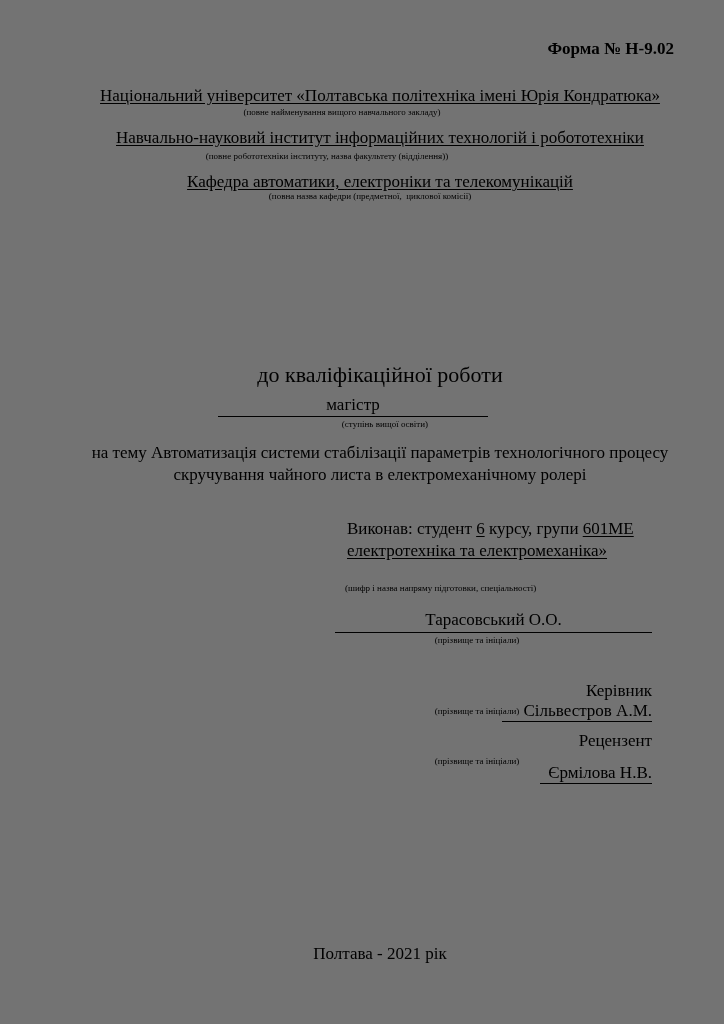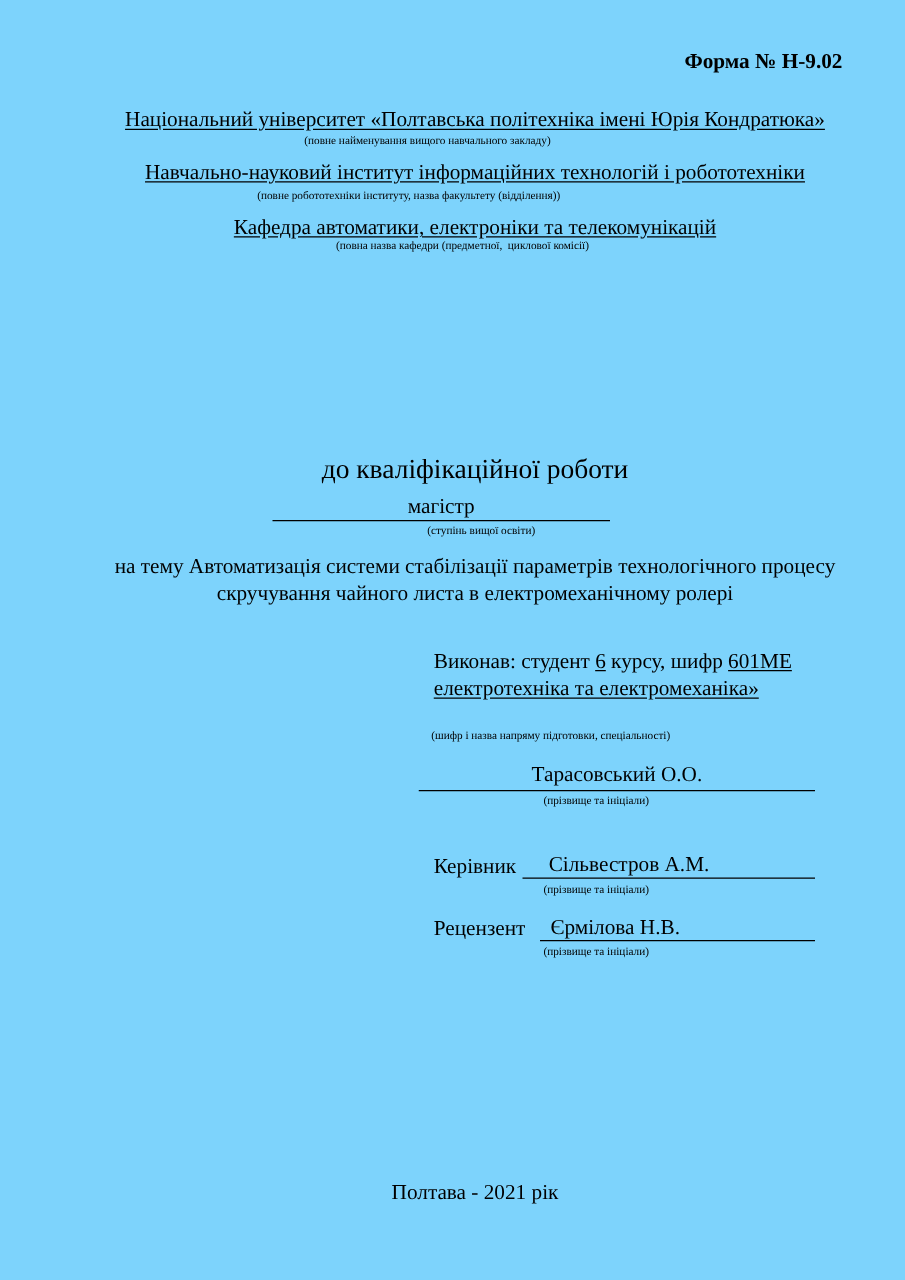--- a/index.html
+++ b/index.html
@@ -1,20 +1,20 @@
 <!DOCTYPE html>
 <html><head>
 <meta charset="utf-8">
 <style>
   html, body { margin: 0; padding: 0; background: #ffffff; }
   .page {
     position: relative;
     width: 724px;
     height: 1024px;
-    background: #7dd3fc;
+    background: #737373;
     color: #000000;
     font-family: "Liberation Serif", "DejaVu Serif", serif;
     overflow: hidden;
   }
   .abs { position: absolute; }
   .center { text-align: center; }
   .heading {
     left: 60px; width: 640px;
     font-size: 17px; line-height: 20px;
     text-decoration: underline;
@@ -44,21 +44,21 @@
   }
   .topic { left: 60px; width: 640px; }
   .exec-block { left: 347px; top: 518px; width: 308px; text-align: left; }
   .u { text-decoration: underline; text-underline-offset: 2px; }
   .name-line {
     border-bottom: 1.5px solid #000;
     text-align: center; font-size: 17px; height: 22px;
   }
   .sig-row {
     display: flex; align-items: flex-end;
-    height: 22px; font-size: 17px; width: 305px;
+    height: 22px; font-size: 17px; width: 305px; flex-direction: column;
   }
   .sig-label { white-space: pre; }
   .sig-line {
     flex: 1 1 auto;
     border-bottom: 1.5px solid #000;
     white-space: pre;
   }
   .code-caption { text-align: left; }
   .footer-line { top: 944px; left: 60px; width: 640px; font-size: 17px; }
 </style>
@@ -81,21 +81,21 @@
 
   <div class="abs center subtitle">до кваліфікаційної роботи</div>
 
   <div class="abs degree-line"><span>магістр</span></div>
   <div class="caption" style="top:419px; left:255px; width:260px;">(ступінь вищої освіти)</div>
 
   <div class="abs center body-text topic" style="top:442px;">на тему Автоматизація системи стабілізації параметрів технологічного процесу</div>
   <div class="abs center body-text topic" style="top:464px;">скручування чайного листа в електромеханічному ролері</div>
 
   <div class="abs body-text exec-block">
-    <div><span>Виконав: студент </span><span class="u">6</span><span> курсу, шифр </span><span class="u">601МЕ</span></div>
+    <div><span>Виконав: студент </span><span class="u">6</span><span> курсу, групи </span><span class="u">601МЕ</span></div>
     <div><span class="u">електротехніка та електромеханіка»</span></div>
   </div>
   <div class="caption code-caption" style="top:583px; left:345px; width:280px;">(шифр і назва напряму підготовки, спеціальності)</div>
 
   <div class="abs name-line" style="top:610px; left:335px; width:317px;"><span>Тарасовський О.О.</span></div>
   <div class="caption" style="top:635px; left:347px; width:260px;">(прізвище та ініціали)</div>
 
   <div class="abs sig-row" style="top:681px; left:347px;">
     <span class="sig-label">Керівник</span>
     <span class="sig-line" style="margin-left:5px; padding-left:21px;"><span>Сільвестров А.М.</span></span>

